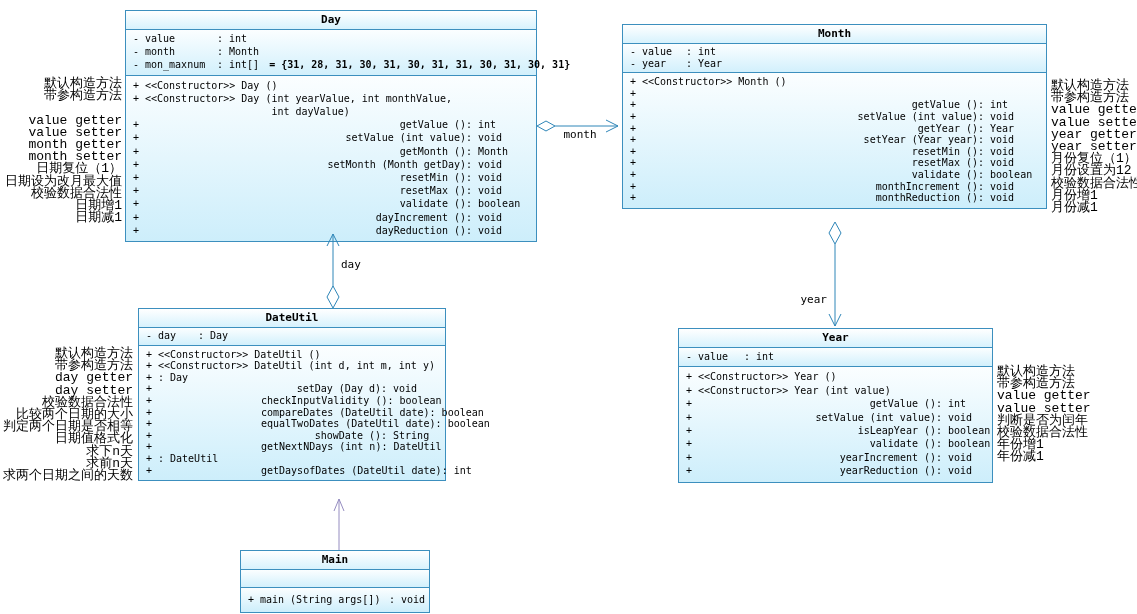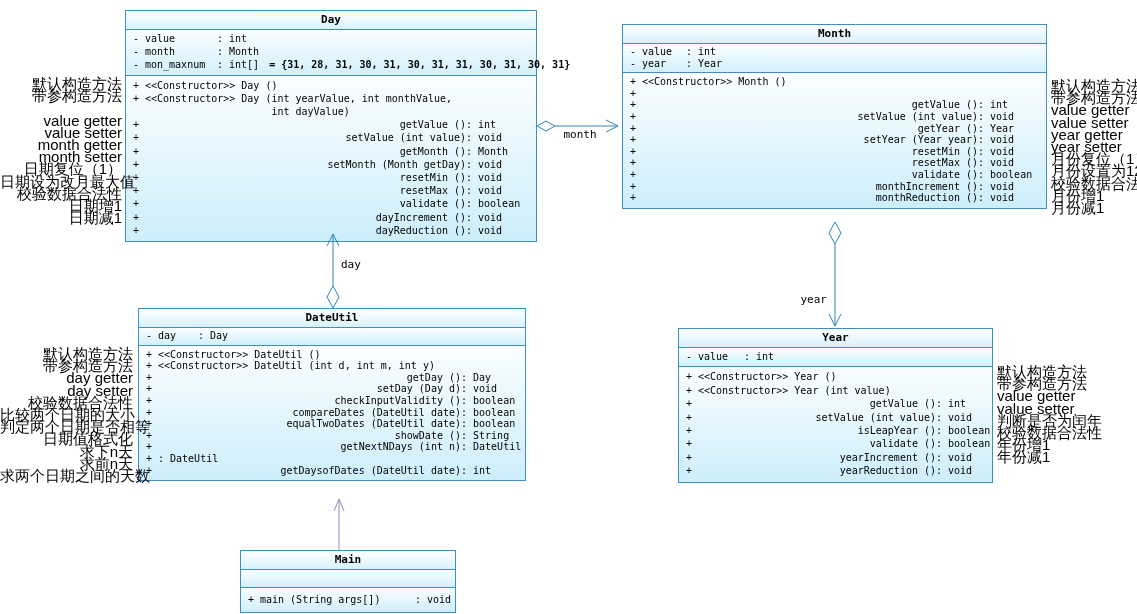--- a/index.html
+++ b/index.html
@@ -30,22 +30,22 @@
   }
   .row{display:flex;line-height:var(--lh,13px);}
   .vis{flex:none;width:12px;padding-left:7px;}
   .aname{flex:none;width:var(--namew,72px);white-space:pre;}
   .atype{white-space:pre;}
   .ainit{margin-left:10px;white-space:pre;font-weight:bold;}
   .label{flex:1;white-space:pre;}
   .row:not(.ctor) .label{padding-left:103px;text-align:right;}
   .ret{flex:none;width:var(--retw,70px);white-space:pre;}
   .ann{
-    position:absolute;font-size:15px;line-height:12.2px;
-    font-family:Liberation Sans, sans-serif;
+    position:absolute;font-size:13px;line-height:12.2px;
+    font-family:Liberation Mono, monospace;
   }
   .ann div{min-height:12.2px;white-space:nowrap;}
   .ann.right{text-align:right;}
   svg text{font-family:"DejaVu Sans Mono","Liberation Mono",monospace;font-size:11px;fill:#000;}
 </style>
 </head>
 <body>
 
 <div class="cls" style="left:125px;top:10px;width:412px;--namew:72px;--retw:70px;--lh:13.2px;">
   <div class="title">Day</div>
@@ -200,21 +200,21 @@
         <span class="ret">: void</span>
       </div>
       <div class="row">
         <span class="vis">+</span>
         <span class="label">monthReduction ()</span>
         <span class="ret">: void</span>
       </div>
     </div>
 </div>
 
-<div class="cls" style="left:138px;top:308px;width:388px;--namew:40px;--retw:64px;--lh:11.6px;">
+<div class="cls" style="left:138px;top:308px;width:308px;--namew:40px;--retw:64px;--lh:11.6px;">
   <div class="title">DateUtil</div>
   <div class="attrs">
 
   <div class="row">
         <span class="vis">-</span>
         <span class="aname">day</span>
         <span class="atype">: Day</span>
         <span class="ainit"></span>
       </div>
     </div>
@@ -225,21 +225,20 @@
         <span class="label">&lt;&lt;Constructor&gt;&gt; DateUtil ()</span>
         <span class="ret"></span>
       </div>
       <div class="row ctor">
         <span class="vis">+</span>
         <span class="label">&lt;&lt;Constructor&gt;&gt; DateUtil (int d, int m, int y)</span>
         <span class="ret"></span>
       </div>
       <div class="row">
         <span class="vis">+</span>
-        <span class="label">getDay ()</span>
         <span class="ret">: Day</span>
       </div>
       <div class="row">
         <span class="vis">+</span>
         <span class="label">setDay (Day d)</span>
         <span class="ret">: void</span>
       </div>
       <div class="row">
         <span class="vis">+</span>
         <span class="label">checkInputValidity ()</span>
@@ -326,21 +325,21 @@
         <span class="ret">: void</span>
       </div>
       <div class="row">
         <span class="vis">+</span>
         <span class="label">yearReduction ()</span>
         <span class="ret">: void</span>
       </div>
     </div>
 </div>
 
-<div class="cls" style="left:240px;top:550px;width:216px;--namew:40px;--retw:40px;--lh:13px;">
+<div class="cls" style="left:240px;top:550px;width:190px;--namew:40px;--retw:40px;--lh:13px;">
   <div class="title">Main</div>
   <div class="attrs" style="min-height:12px;">
     
   </div>
   <div class="methods" style="padding:5px 0 6px;">
 
   <div class="row ctor">
         <span class="vis">+</span>
         <span class="label">main (String args[])</span>
         <span class="ret">: void</span>

